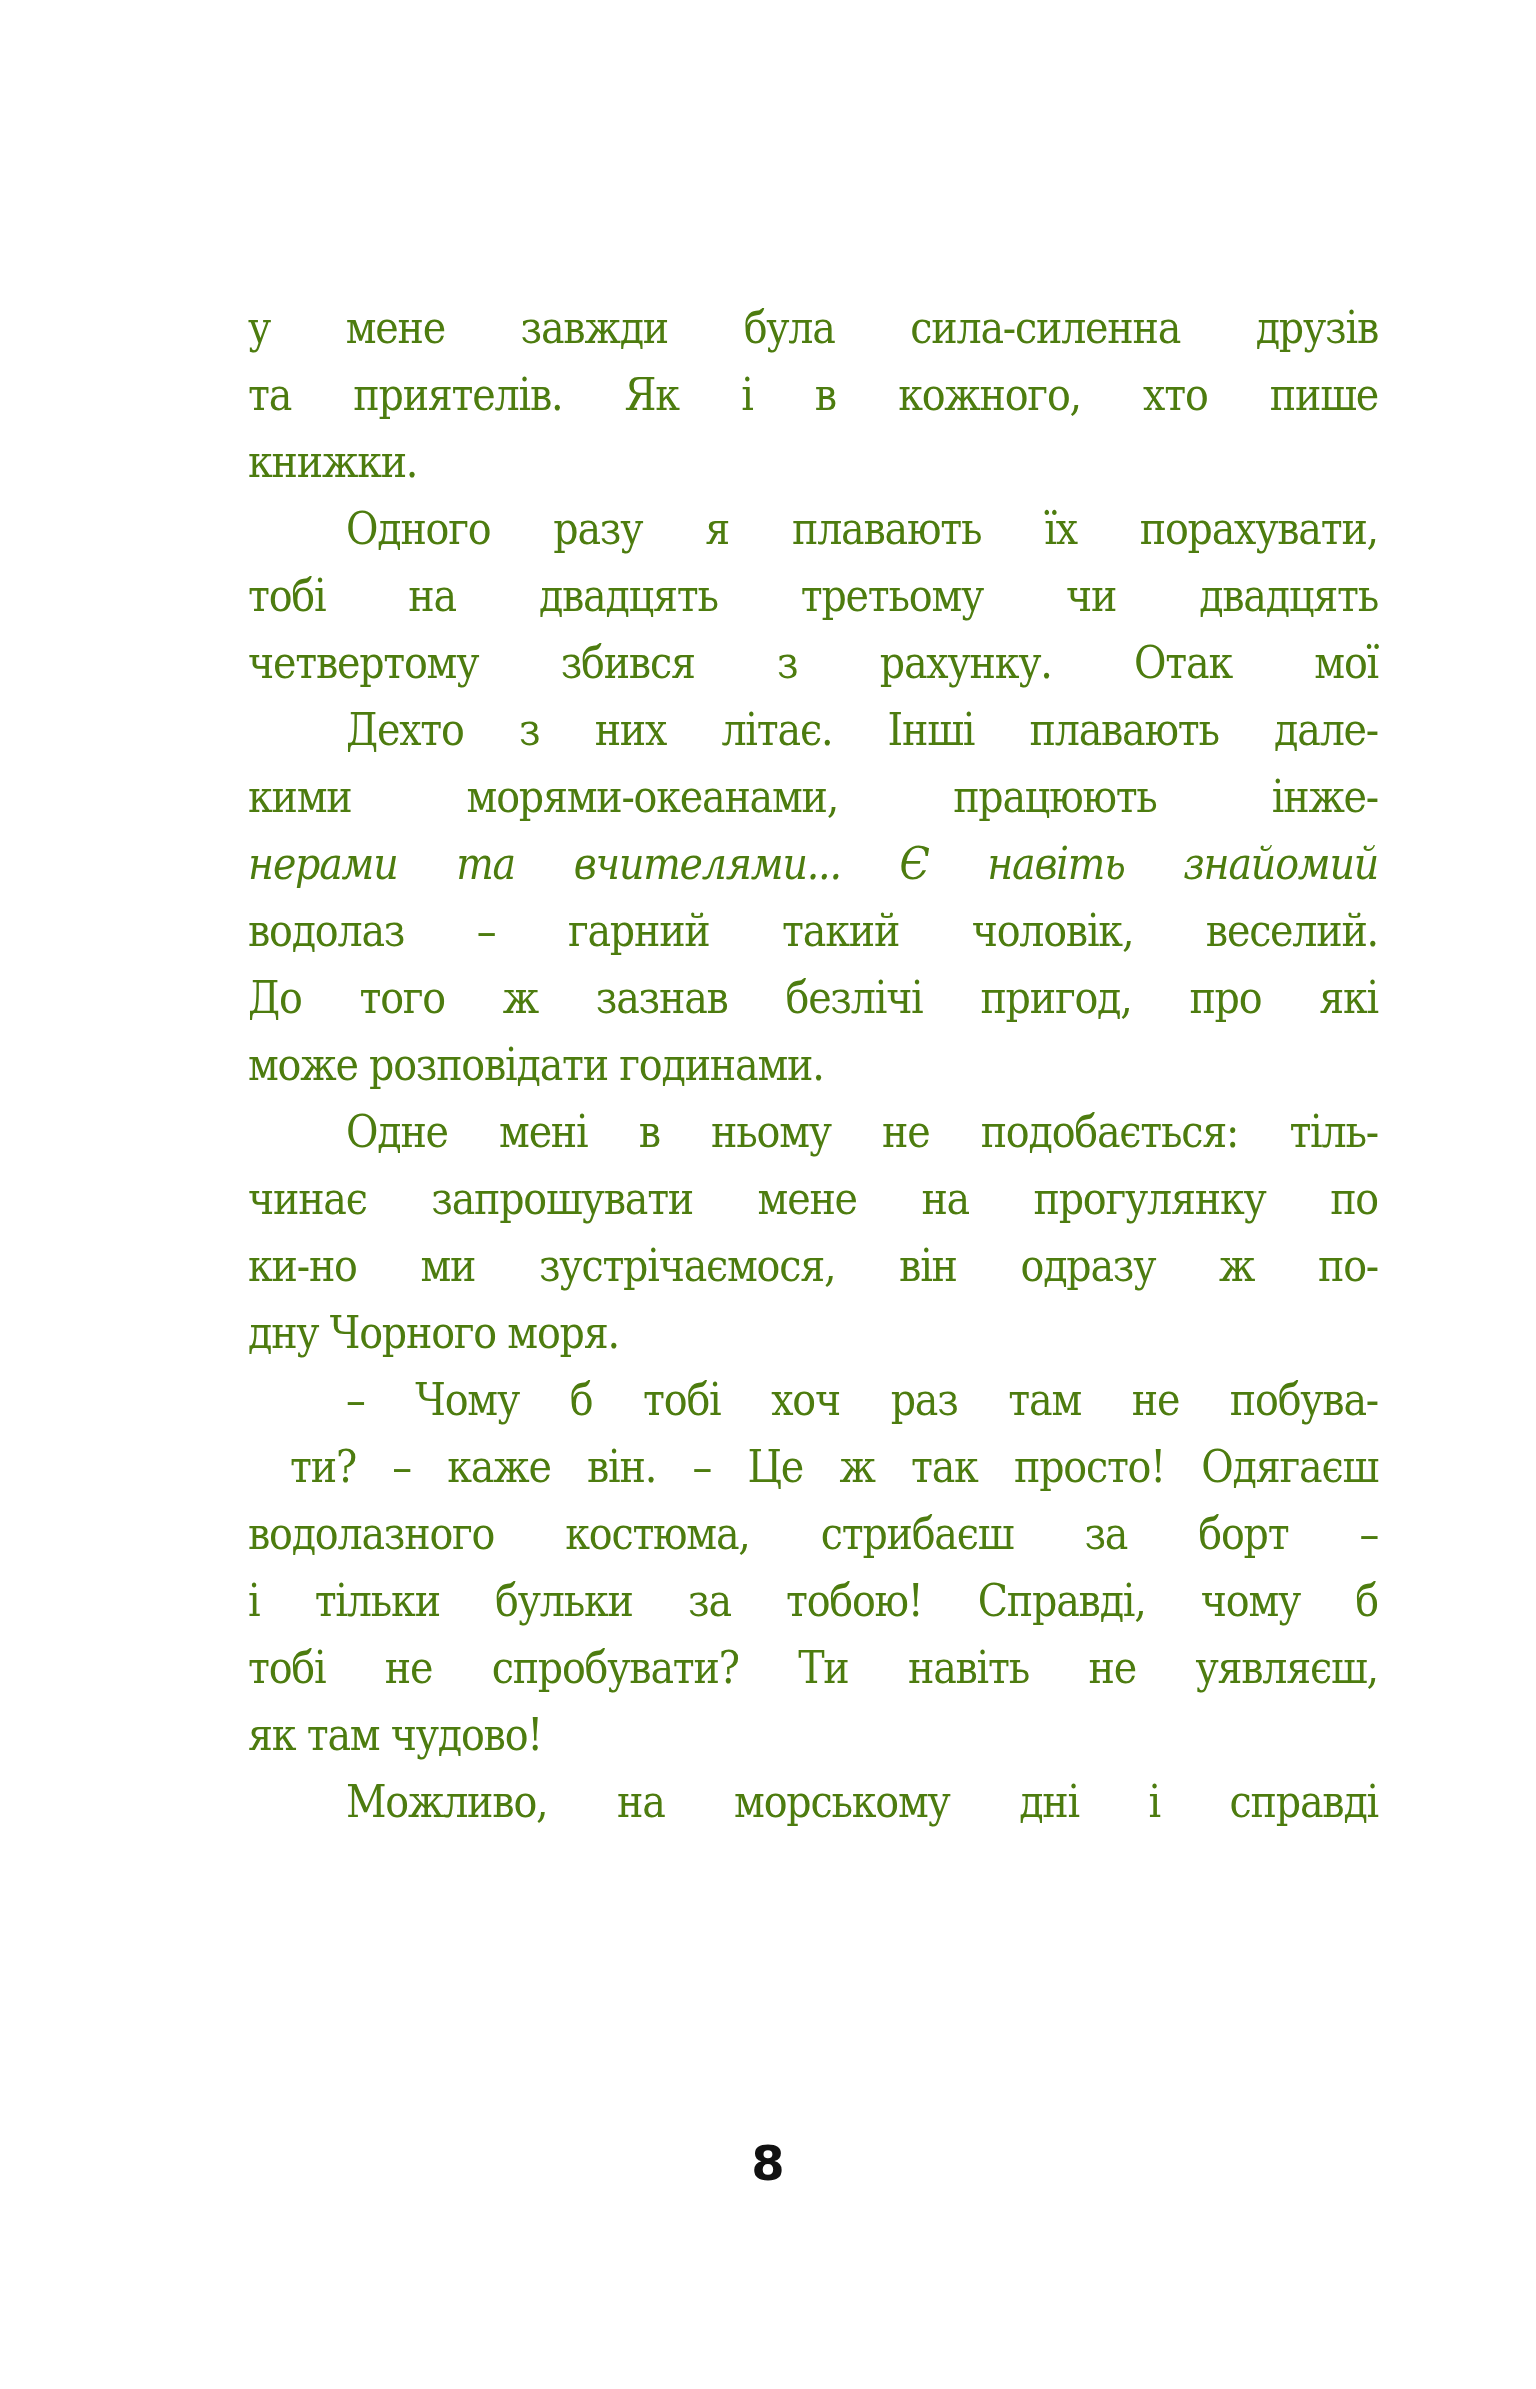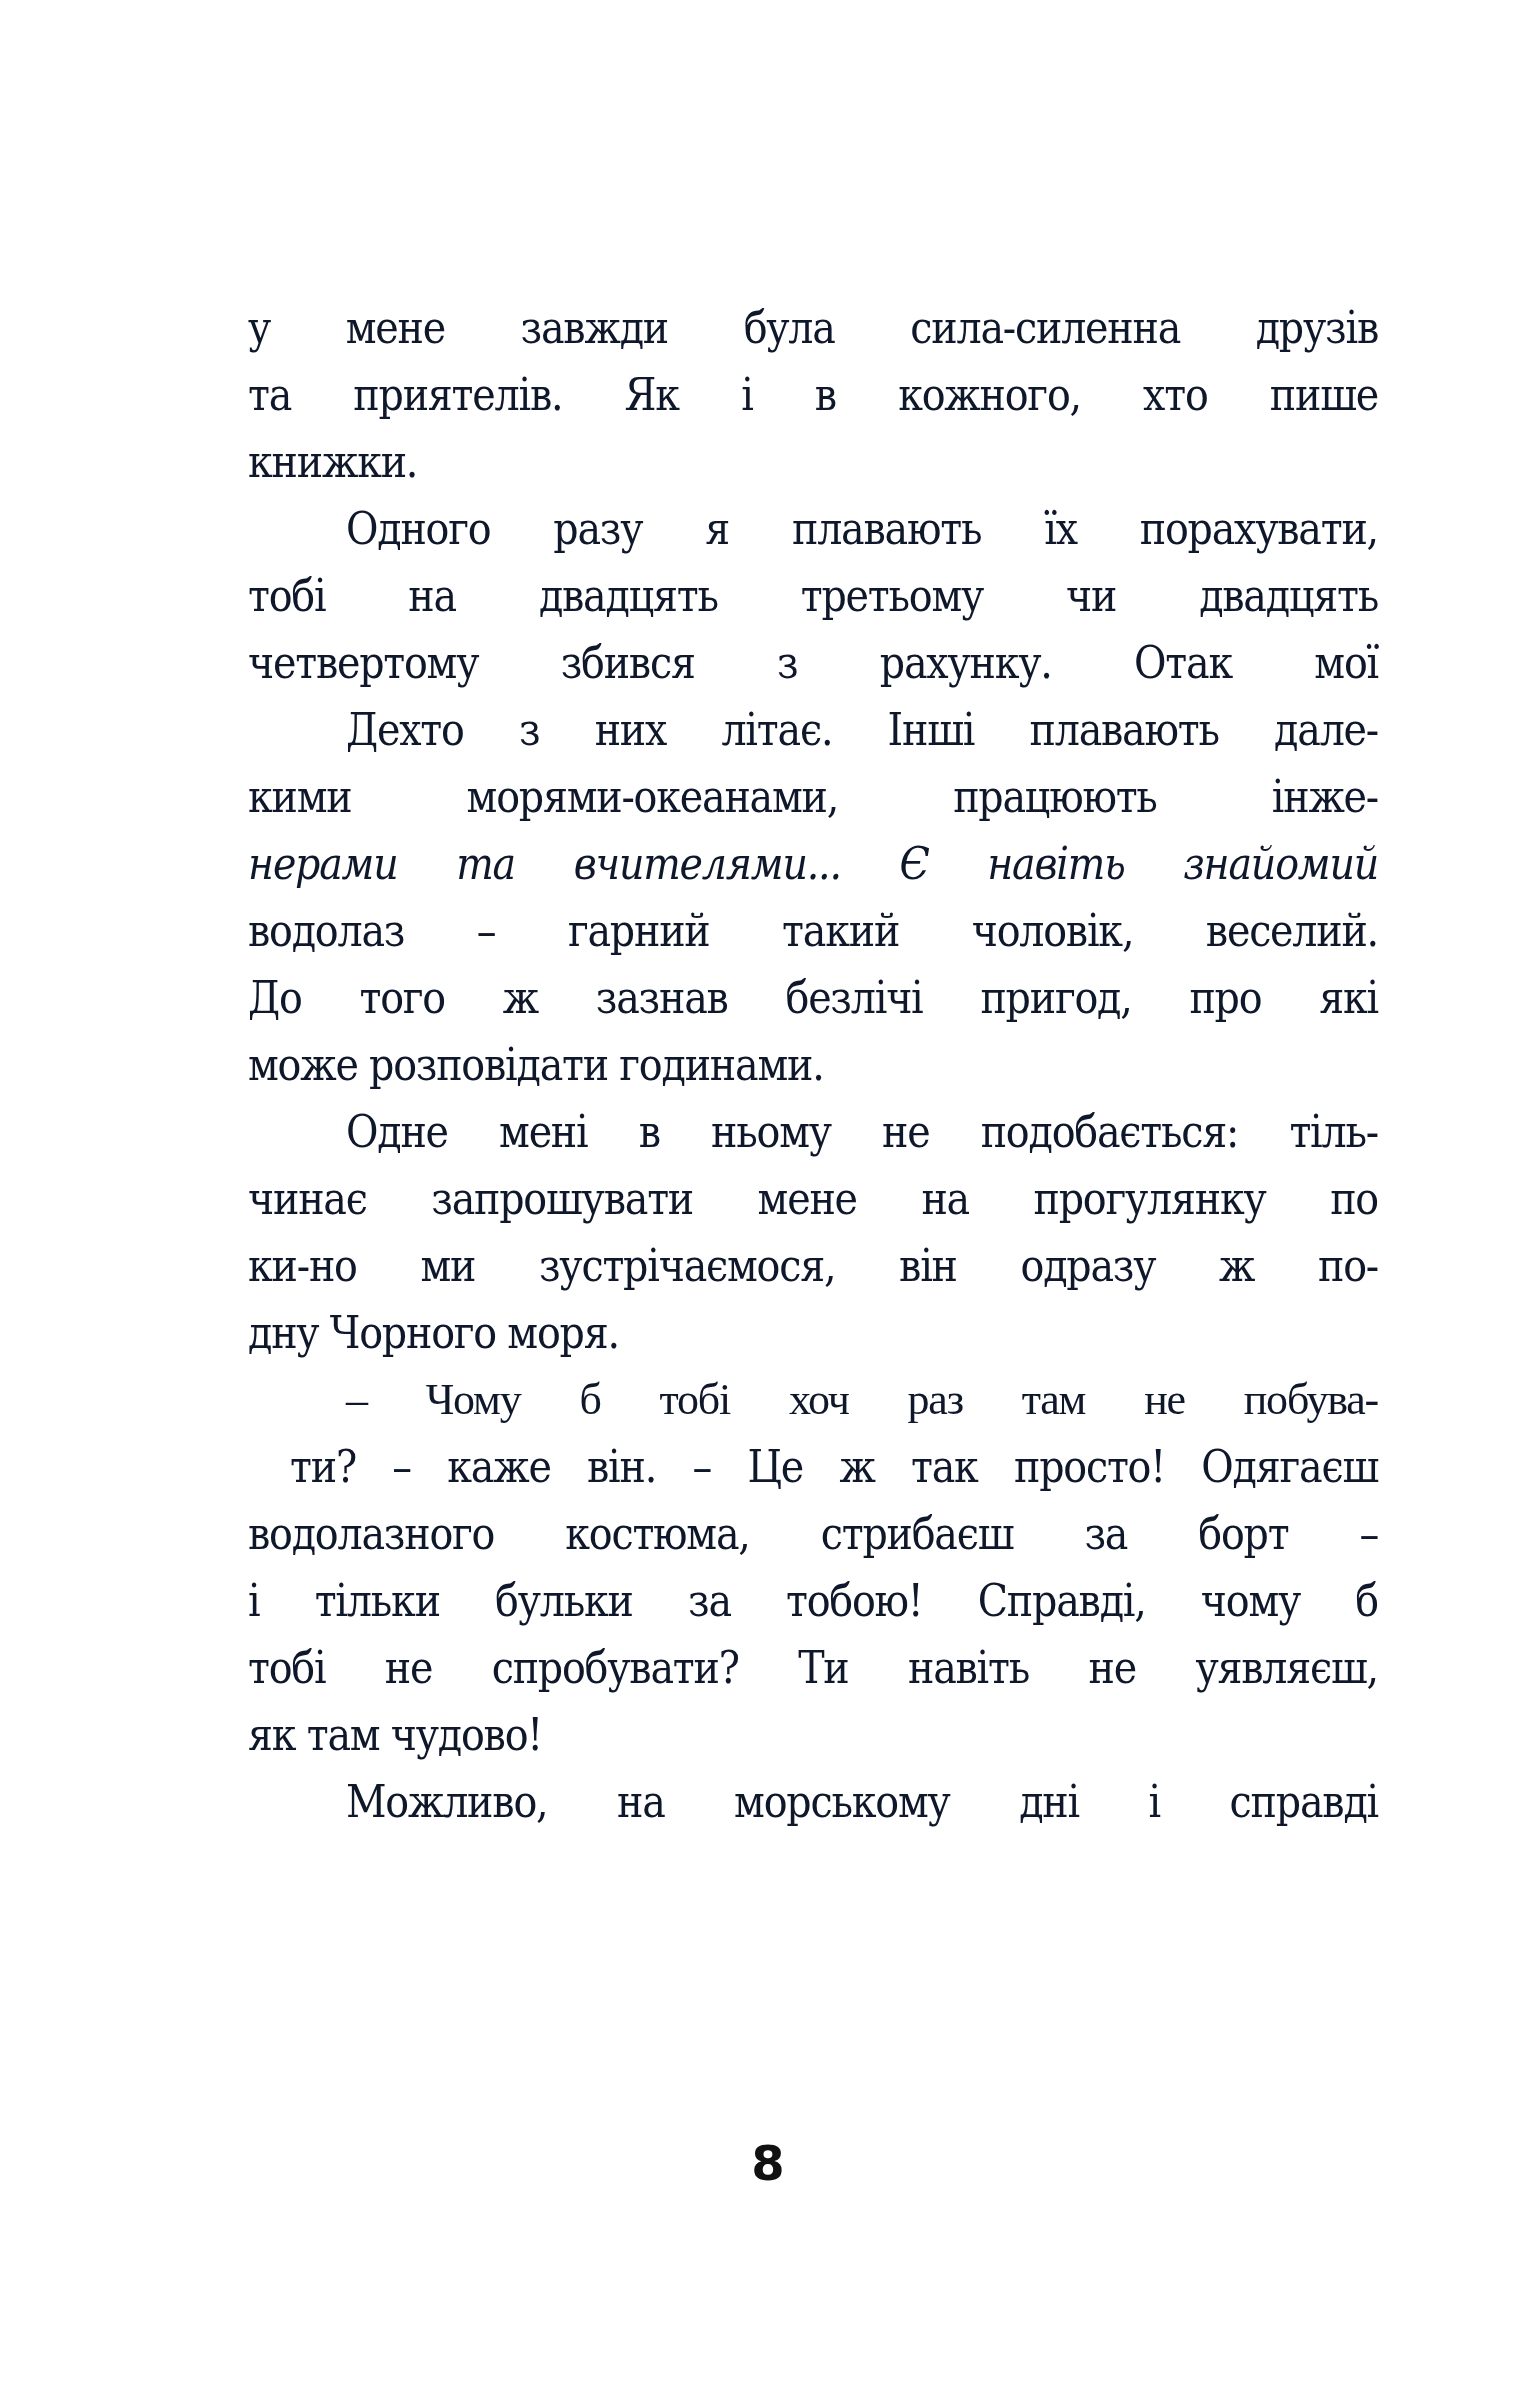--- a/index.html
+++ b/index.html
@@ -1,20 +1,20 @@
 <!DOCTYPE html>
 <html style="font-size:12.8px"><head>
 <meta charset="utf-8">
 <style>
   html, body { margin:0; padding:0; background:#ffffff; }
   body { width:1536px; height:2389px; position:relative; overflow:hidden; }
   .page-text {
     position:absolute; left:248px; top:294px; width:1130px;
     font-family:"DejaVu Serif", "Liberation Serif", serif;
-    font-size:44px; line-height:67px; color:#0f172a;
+    font-size:44px; line-height:67px; color:#4d7c0f;
     font-stretch:condensed;
   }
   .line {
     display:block; height:67px; white-space:nowrap;
     text-align:justify; text-align-last:justify;
     letter-spacing:-1.2px;
   }
   .line.indent { padding-left:98px; }
   .line.last { text-align-last:left; }
   .page-number {
@@ -35,21 +35,21 @@
   <span class="line indent" style="white-space: normal;">Дехто з них літає. Інші плавають дале-</span>
   <span class="line" style="white-space: normal;">кими морями-океанами, працюють інже-</span>
   <span class="line" style="white-space: normal; font-style: italic;">нерами та вчителями... Є навіть знайомий</span>
   <span class="line" style="white-space: normal;">водолаз – гарний такий чоловік, веселий.</span>
   <span class="line" style="white-space: normal;">До того ж зазнав безлічі пригод, про які</span>
   <span class="line last" style="white-space: normal;">може розповідати годинами.</span>
   <span class="line indent" style="white-space: normal;">Одне мені в ньому не подобається: тіль-</span>
   <span class="line" style="white-space: normal;">чинає запрошувати мене на прогулянку по</span>
   <span class="line" style="white-space: normal;">ки-но ми зустрічаємося, він одразу ж по-</span>
   <span class="line last" style="white-space: normal;">дну Чорного моря.</span>
-  <span class="line indent" style="white-space: normal; font-family: Liberation Serif, serif;">– Чому б тобі хоч раз там не побува-</span>
+  <span class="line indent" style="white-space: normal;">– Чому б тобі хоч раз там не побува-</span>
   <span class="line" style="white-space: normal; margin-left: 42px;">ти? – каже він. – Це ж так просто! Одягаєш</span>
   <span class="line" style="white-space: normal;">водолазного костюма, стрибаєш за борт –</span>
   <span class="line" style="white-space: normal;">і тільки бульки за тобою! Справді, чому б</span>
   <span class="line" style="white-space: normal;">тобі не спробувати? Ти навіть не уявляєш,</span>
   <span class="line last" style="white-space: normal;">як там чудово!</span>
   <span class="line indent" style="white-space: normal;">Можливо, на морському дні і справді</span>
 </div>
 
 <div class="page-number">8</div>
 

